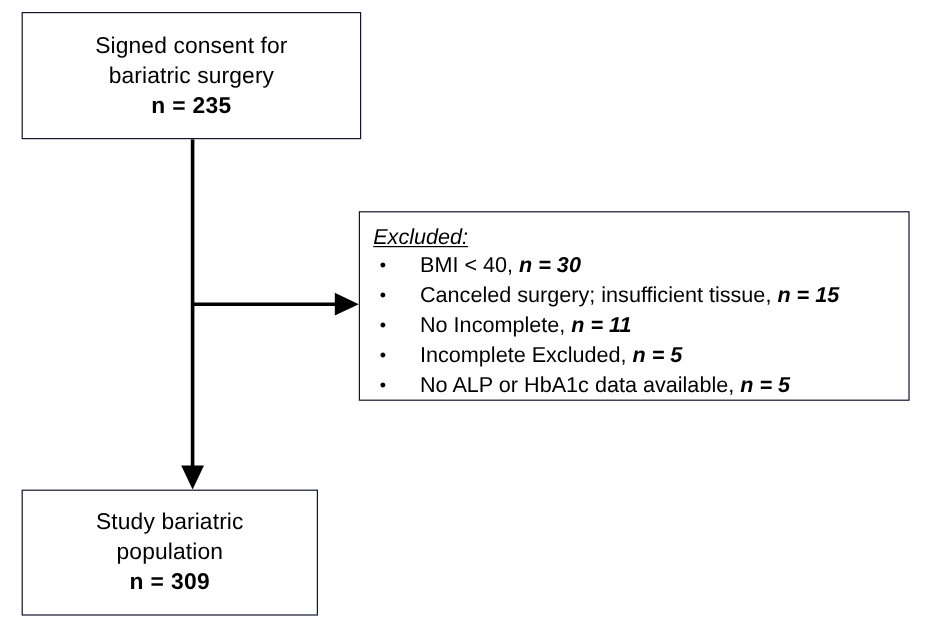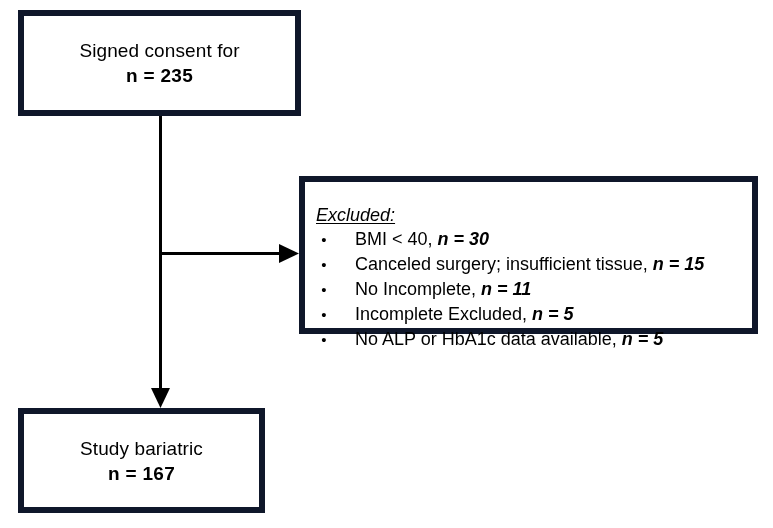--- a/index.html
+++ b/index.html
@@ -23,21 +23,21 @@
     left: 0;
     top: 0;
     width: 773px;
     height: 528px;
   }
 
   
   .flow-box {
     position: absolute;
     box-sizing: border-box;
-    border: 6px solid #0f172a;
+    border: 1px solid #0f172a;
     background: #ffffff;
   }
 
   #box-consent {
     left: 18px;
     top: 10px;
     width: 283px;
     height: 106px;
     display: flex;
     flex-direction: column;
@@ -54,21 +54,21 @@
     flex-direction: column;
     align-items: center;
     justify-content: center;
   }
 
   #box-excluded {
     left: 299px;
     top: 176px;
     width: 459px;
     height: 158px;
-    padding: 22px 0 0 0;
+    padding: 9px 0 0 0;
   }
 
   
   .box-line {
     font-size: 19px;
     line-height: 25px;
     text-align: center;
     white-space: nowrap;
     letter-spacing: 0.1px;
   }
@@ -139,20 +139,21 @@
 
     <polygon points="160.5,408 151,388 170,388" fill="#000000"></polygon>
 
     <line x1="160.5" y1="253.5" x2="286" y2="253.5" stroke="#000000" stroke-width="3"></line>
 
     <polygon points="299,253.5 279,244 279,263" fill="#000000"></polygon>
   </svg>
 
   <div class="flow-box" id="box-consent">
     <div class="box-line">Signed consent for</div>
+    <div class="box-line">bariatric surgery</div>
     <div class="box-line count">n = 235</div>
   </div>
 
   <div class="flow-box" id="box-excluded">
     <div>
       <span class="excluded-title">Excluded:</span>
     </div>
     <ul class="excluded-list">
       <li class="excluded-item">
         <span class="bullet">•</span><span>BMI &lt; 40, </span><span class="count">n = 30</span>
@@ -167,16 +168,17 @@
         <span class="bullet">•</span><span>Incomplete Excluded, </span><span class="count">n = 5</span>
       </li>
       <li class="excluded-item">
         <span class="bullet">•</span><span>No ALP or HbA1c data available, </span><span class="count">n = 5</span>
       </li>
     </ul>
   </div>
 
   <div class="flow-box" id="box-population">
     <div class="box-line">Study bariatric</div>
-    <div class="box-line count">n = 167</div>
+    <div class="box-line">population</div>
+    <div class="box-line count">n = 309</div>
   </div>
 
 </div>
 
 </body></html>

